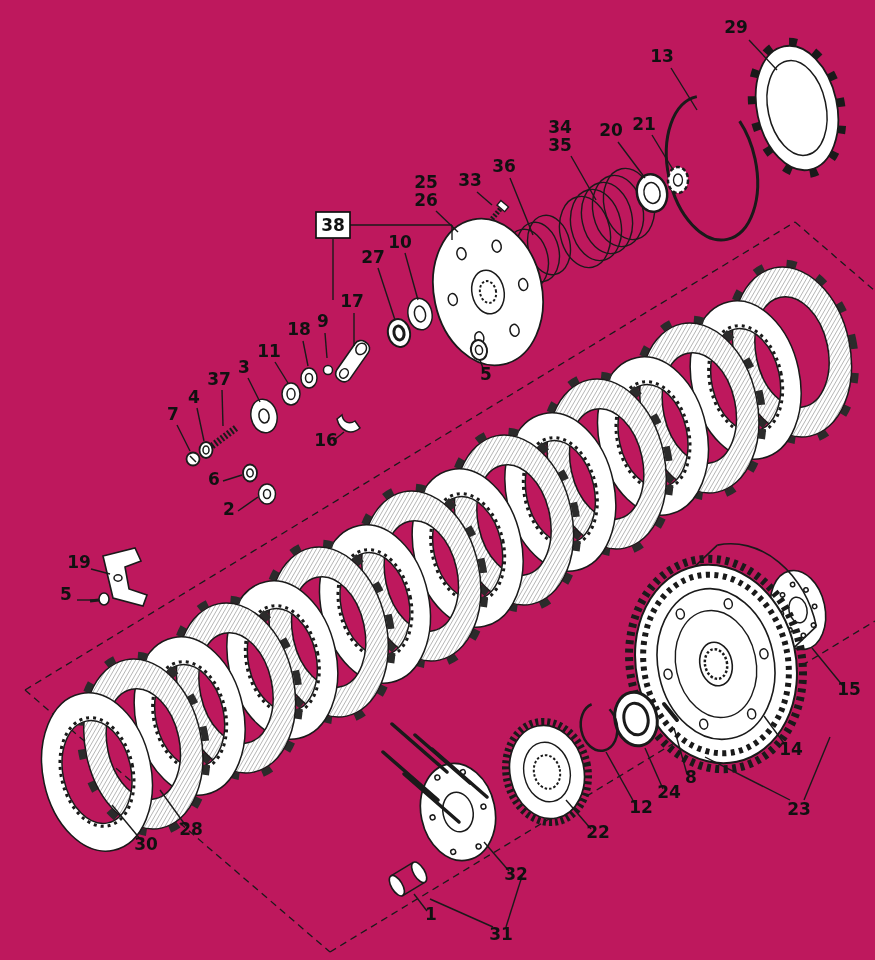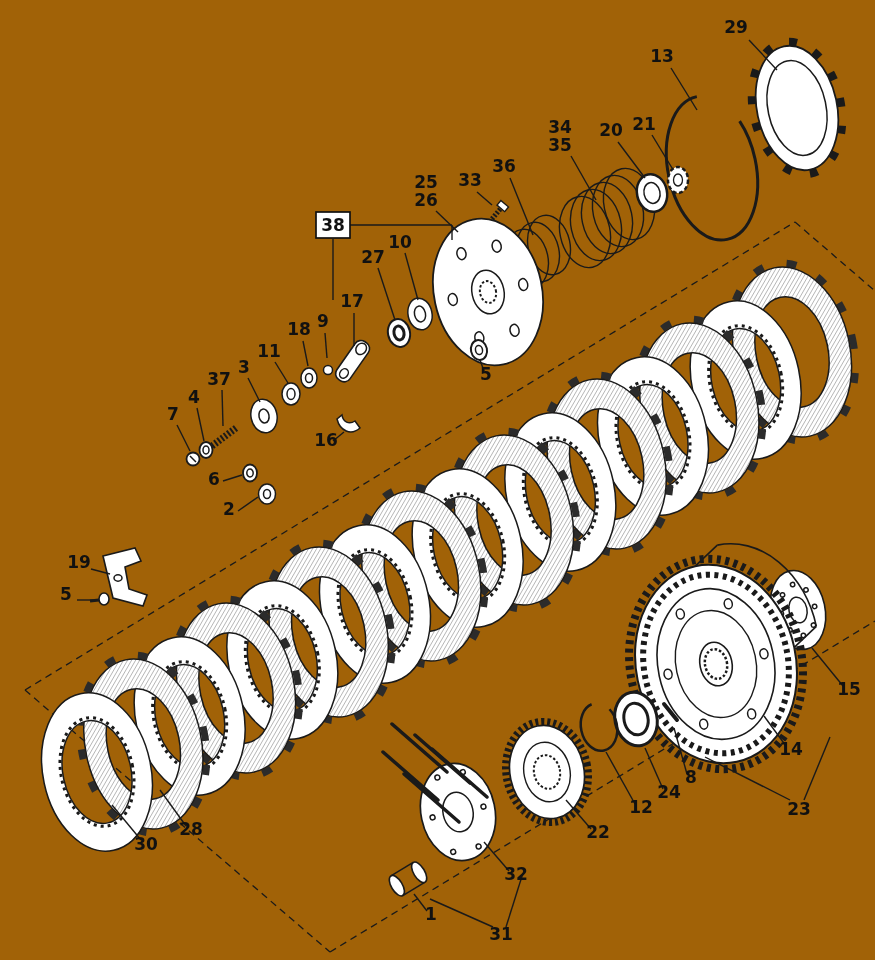--- a/index.html
+++ b/index.html
@@ -1,16 +1,16 @@
 <!DOCTYPE html>
 <html><head>
 <meta charset="utf-8">
 <style>
   html,body{margin:0;padding:0;background:#ffffff;}
-  .stage{width:875px;height:960px;position:relative;background:#a16207;overflow:hidden;}
+  .stage{width:875px;height:960px;position:relative;background:#be185d;overflow:hidden;}
   svg{display:block;}
   #labels text{font:bold 17px "DejaVu Sans","Liberation Sans",sans-serif;fill:#111111;text-anchor:middle;}
   #labels rect{fill:#ffffff;stroke:#111111;stroke-width:1.7;}
   #leaders line{stroke:#1a1a1a;stroke-width:1.4;}
 </style>
 </head>
 <body>
 
 <div class="stage">
 <svg width="875" height="960" viewBox="0 0 875 960" xmlns="http://www.w3.org/2000/svg">

